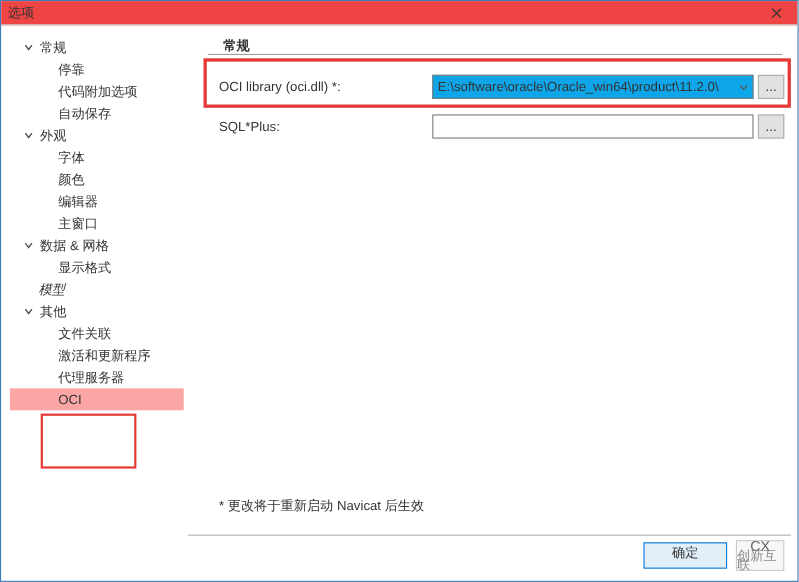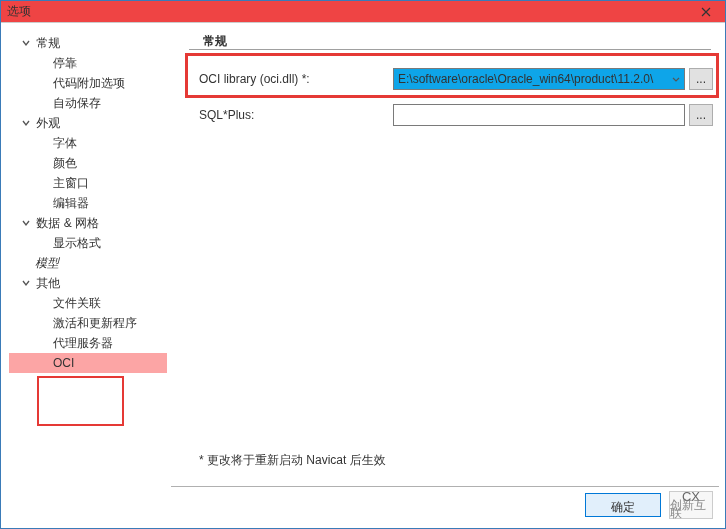--- a/index.html
+++ b/index.html
@@ -24,21 +24,21 @@
 .hlbox-main { position: absolute; left: 14px; top: 30px; right: 6px; height: 45px; border: 3px solid #e53935; pointer-events: none; }
 .form-row { display: flex; align-items: center; margin-top: 14px; padding: 0 12px 0 28px; gap: 4px; }
 .form-row.first { margin-top: 18px; }
 .form-label { width: 190px; color: #333; }
 .select-wrap { flex: 1; height: 22px; border: 1px solid #7a7a7a; background: #0ea5e9; display: flex; align-items: center; padding: 0 18px 0 4px; position: relative; color: #333; overflow: hidden; }
 .select-wrap .chev { position: absolute; right: 4px; top: 50%; transform: translateY(-50%); color: #555; }
 .text-input { flex: 1; height: 22px; border: 1px solid #7a7a7a; background: #fff; padding: 0 4px; color: #333; }
 .browse-btn { width: 24px; height: 22px; border: 1px solid #adadad; background: #e1e1e1; display: flex; align-items: center; justify-content: center; color: #333; cursor: pointer; }
 .footnote { position: absolute; left: 28px; bottom: 16px; color: #333; }
 .footer { position: absolute; left: 170px; right: 6px; bottom: 6px; height: 36px; border-top: 1px solid #b0b0b0; display: flex; align-items: center; justify-content: flex-end; padding-right: 6px; gap: 8px; }
-.ok-btn { width: 76px; height: 24px; border: 1px solid #0078d7; background: #e1effb; color: #333; display: flex; align-items: flex-end; justify-content: center; cursor: pointer; }
+.ok-btn { width: 76px; height: 24px; border: 1px solid #0078d7; background: #e1effb; color: #333; display: flex; align-items: flex-start; justify-content: center; cursor: pointer; }
 .logo-box { width: 44px; height: 28px; border: 1px solid #ccc; background: #f7f7f7; display: flex; flex-direction: column; align-items: center; justify-content: center; font-size: 8px; color: #888; line-height: 8px; }
 .logo-box .line1 { font-size: 13px; color: #666; }
 </style>
 </head>
 <body>
 
 <div class="titlebar">
   <span class="title">选项</span>
   <div class="close-btn">
     <svg width="10" height="10" viewBox="0 0 10 10">
@@ -55,22 +55,22 @@
               <path d="M1 2 L4 6 L7 2" fill="none" stroke="#555" stroke-width="1.3"></path>
             </svg></span> <span>常规</span></li>
       <li class="lvl2"><span>停靠</span></li>
       <li class="lvl2"><span>代码附加选项</span></li>
       <li class="lvl2"><span>自动保存</span></li>
       <li class="lvl1"><span class="arrow"><svg viewBox="0 0 8 8">
               <path d="M1 2 L4 6 L7 2" fill="none" stroke="#555" stroke-width="1.3"></path>
             </svg></span> <span>外观</span></li>
       <li class="lvl2"><span>字体</span></li>
       <li class="lvl2"><span>颜色</span></li>
+      <li class="lvl2"><span>编辑器</span></li>
       <li class="lvl2"><span>主窗口</span></li>
-      <li class="lvl2"><span>编辑器</span></li>
       <li class="lvl1" style="padding-left:26px"><span class="arrow" style="margin-left:-16px"><svg viewBox="0 0 8 8">
               <path d="M1 2 L4 6 L7 2" fill="none" stroke="#555" stroke-width="1.3"></path>
             </svg></span> <span>数据 &amp; 网格</span></li>
       <li class="lvl2"><span>显示格式</span></li>
       <li class="lvl1 noarrow"><span>模型</span></li>
       <li class="lvl1"><span class="arrow"><svg viewBox="0 0 8 8">
               <path d="M1 2 L4 6 L7 2" fill="none" stroke="#555" stroke-width="1.3"></path>
             </svg></span> <span>其他</span></li>
       <li class="lvl2"><span>文件关联</span></li>
       <li class="lvl2"><span>激活和更新程序</span></li>

